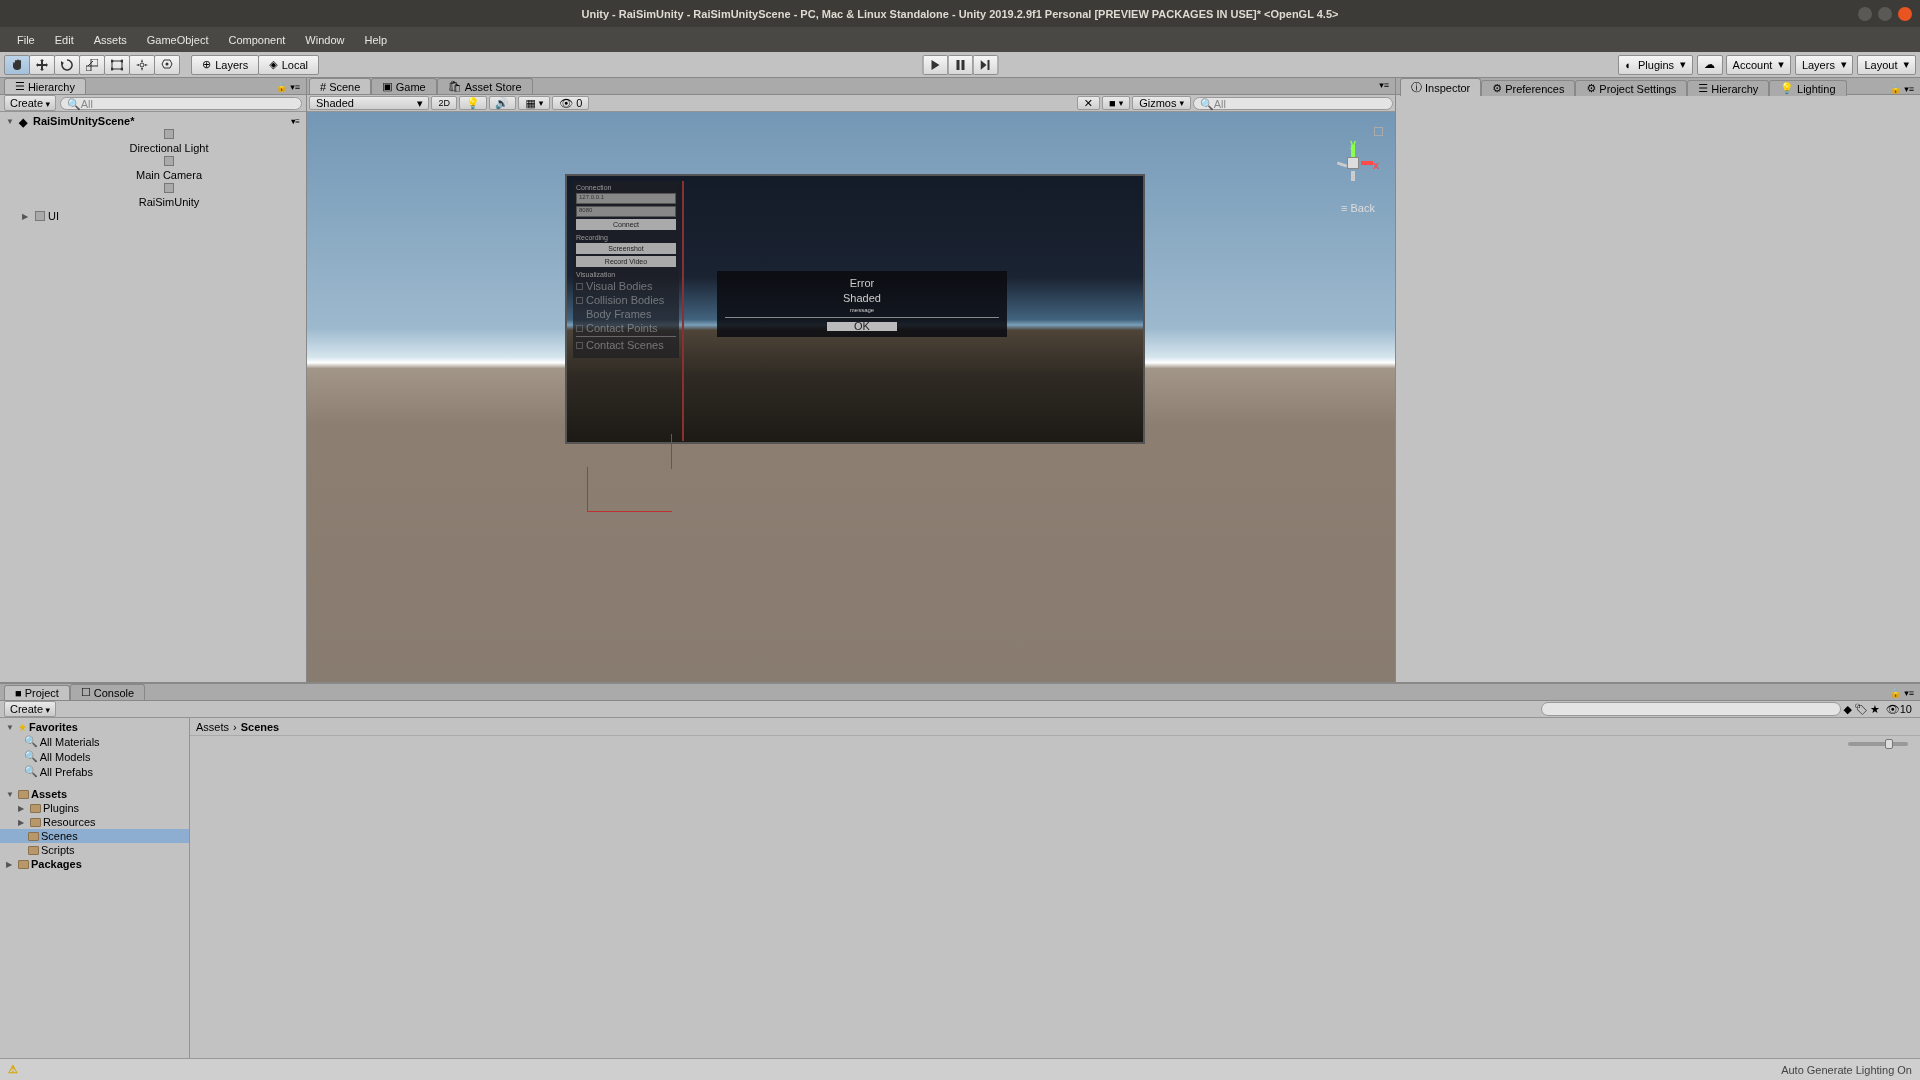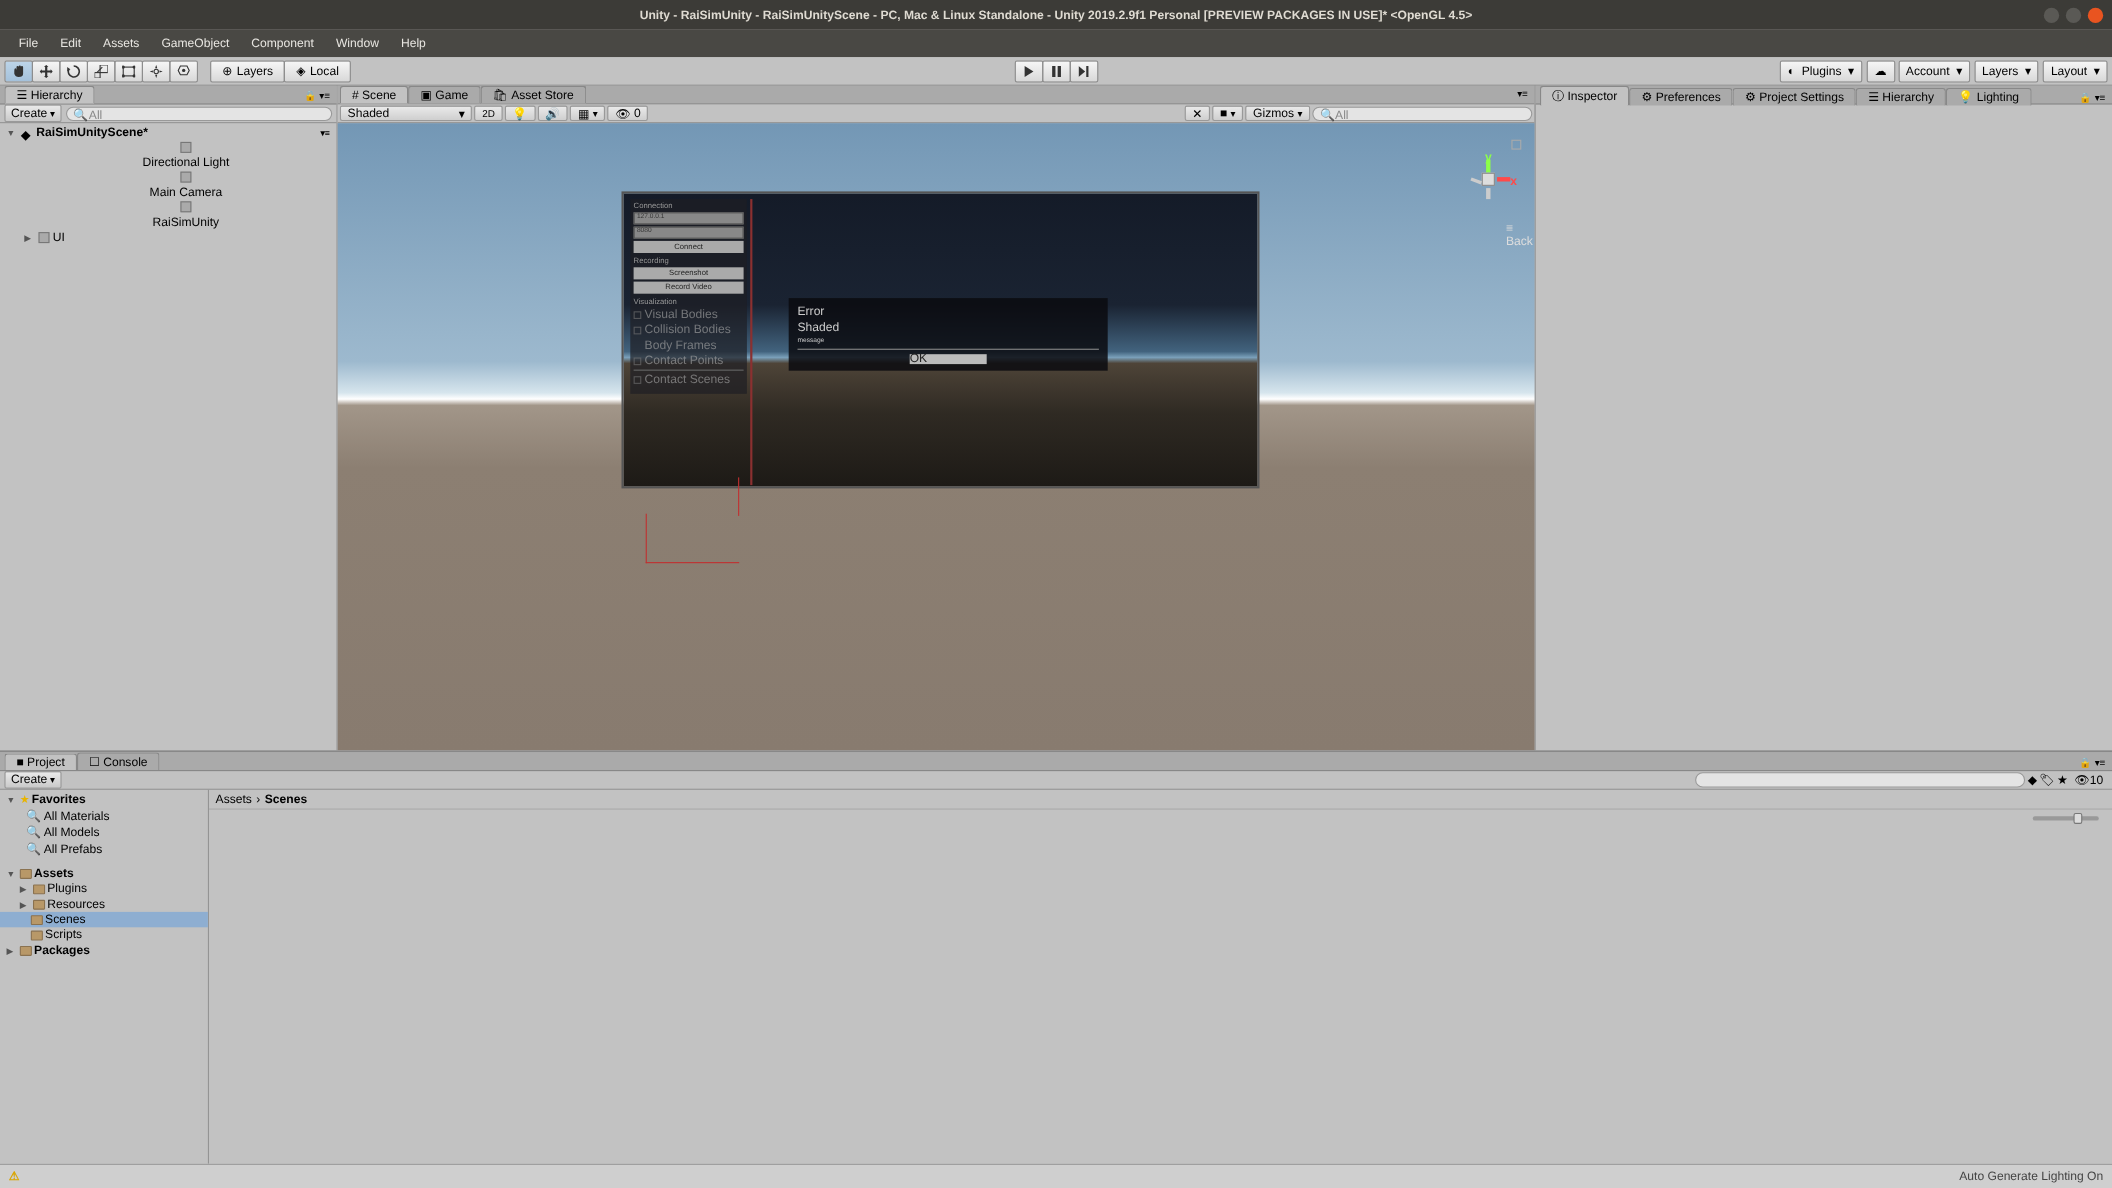--- a/index.html
+++ b/index.html
@@ -56,34 +56,34 @@
 
 .game-prev { position:absolute; left: 258px; top: 62px; width: 580px; height: 270px; border: 2px solid #555; background: linear-gradient(to bottom, #141b28 0%, #1a2332 38%, #42637e 54%, #7aa0ba 56%, #4e4438 58%, #2f2a23 75%, #1d1a16 100%); }
 .game-prev .sidepanel { position:absolute; left:6px; top:5px; width:106px; background:rgba(30,30,35,0.7); padding:3px; font-size:7px; color:#aaa;}
 .sp-sec { margin-bottom:4px;}
 .sp-title { font-size:7px; color:#999; margin-bottom:2px;}
 .sp-input { background:#888; height:11px; margin-bottom:2px; border:1px solid #555;}
 .sp-btn { background:#aaa; height:11px; text-align:center; color:#222; font-size:7px; line-height:11px; margin-bottom:2px;}
 .sp-chk { display:flex; align-items:center; gap:3px; font-size:7px; opacity:0.6; margin-bottom:2px;}
 .sp-chk i { width:7px; height:7px; border:1px solid #777; display:inline-block;}
 .game-prev .redbar { position:absolute; left:115px; top:5px; width:2px; height:260px; background:#8b3030;}
-.game-prev .dialog { position:absolute; left:150px; top:95px; width:290px; background:rgba(10,10,15,0.85); color:#ccc; font-size:7px; padding:6px 8px;}
+.game-prev .dialog { position:absolute; left:150px; top:95px; width:290px; background:rgba(10,10,15,0.85); color:#ccc; font-size:7px; text-align:center; padding:6px 8px;}
 .game-prev .dialog .dline { margin-bottom:3px;}
 .game-prev .dialog .dbar { height:1px; background:#888; margin:4px 0;}
 .game-prev .dialog .dbtn { width:70px; height:9px; background:#bbb; margin:0 auto; color:#222; line-height:9px;}
 
 .axis-gizmo { position:absolute; right: 12px; top: 15px; width:60px; height:80px; font-size:9px; color:#ccc;}
 .axis-gizmo .cube { position:absolute; left:24px; top:30px; width:12px; height:12px; background:#ddd; border:1px solid #888;}
 .axis-gizmo .y { position:absolute; left:27px; top:10px; color:#8cff4a; font-weight:bold;}
 .axis-gizmo .ya { position:absolute; left:28px; top:18px; width:4px; height:12px; background:#8cff4a;}
 .axis-gizmo .x { position:absolute; left:50px; top:32px; color:#ff4a4a; font-weight:bold;}
 .axis-gizmo .xa { position:absolute; left:38px; top:34px; width:12px; height:4px; background:#ff4a4a;}
 .axis-gizmo .za { position:absolute; left:14px; top:36px; width:10px; height:3px; background:#ccc; transform:rotate(20deg);}
 .axis-gizmo .yd { position:absolute; left:28px; top:44px; width:4px; height:10px; background:#ccc;}
-.axis-gizmo .back { position:absolute; left:18px; top:75px; color:#ddd;margin-left:28px;}
+.axis-gizmo .back { position:absolute; left:18px; top:75px; color:#ddd;}
 .axis-gizmo .sq { position:absolute; right:0; top:0; width:9px; height:9px; border:1px solid #aaa;}
 
 .sel-rect { position:absolute; left:280px; top:355px; width:85px; height:45px; border-bottom:1px solid #c03030; border-left:1px solid #c03030;}
 .sel-rect2 { position:absolute; left:364px; top:322px; width:1px; height:35px; background:#c03030;}
 
 
 .inspector { width: 525px; background:#c2c2c2; border-left:1px solid #888; }
 .inspector .panel-tab-row { justify-content:flex-start; gap:0; flex-wrap:wrap;}
 
 

